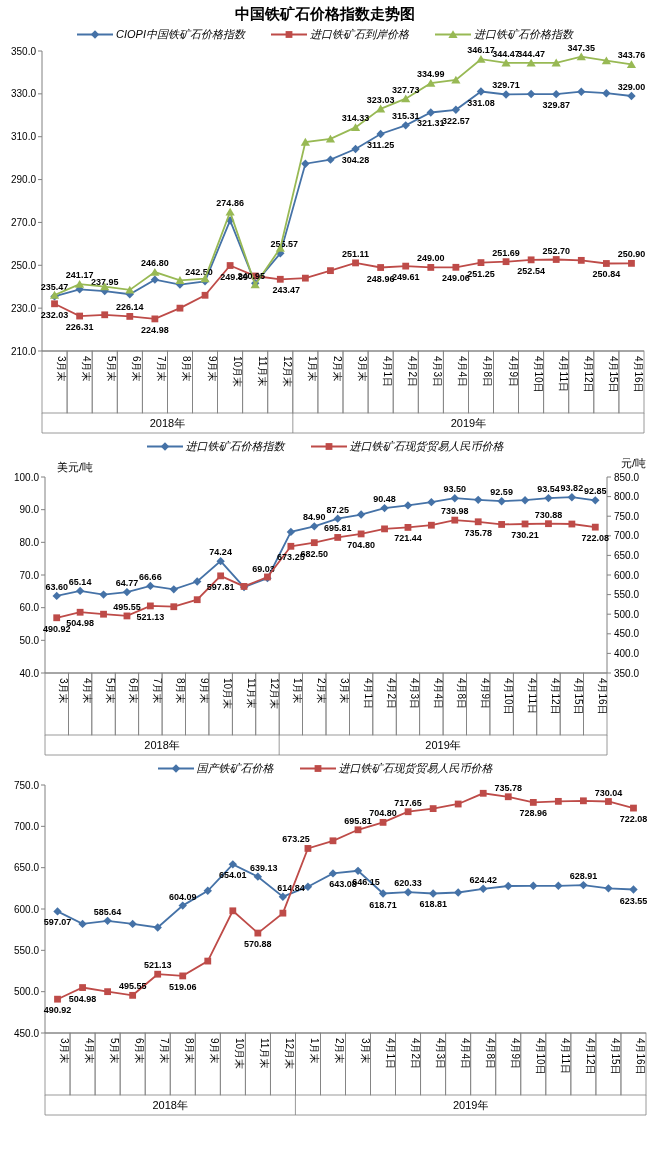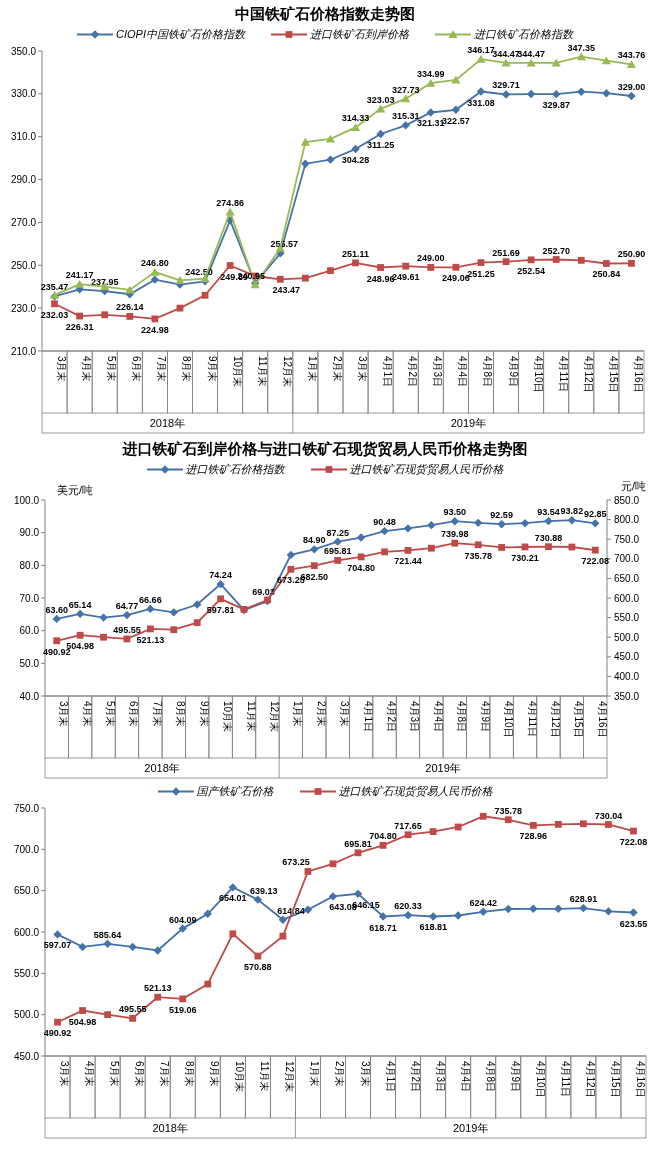--- a/index.html
+++ b/index.html
@@ -227,21 +227,20 @@
       <text x="430.79166666666663" y="34.164285714285654" font-size="9" font-weight="bold" text-anchor="middle" fill="#000000">334.99</text>
       <text x="480.9583333333333" y="10.207142857142799" font-size="9" font-weight="bold" text-anchor="middle" fill="#000000">346.17</text>
       <text x="506.04166666666663" y="13.849999999999909" font-size="9" font-weight="bold" text-anchor="middle" fill="#000000">344.47</text>
       <text x="531.125" y="13.849999999999909" font-size="9" font-weight="bold" text-anchor="middle" fill="#000000">344.47</text>
       <text x="581.2916666666666" y="7.678571428571388" font-size="9" font-weight="bold" text-anchor="middle" fill="#000000">347.35</text>
       <text x="631.4583333333333" y="15.371428571428567" font-size="9" font-weight="bold" text-anchor="middle" fill="#000000">343.76</text>
     </svg>
 </div>
 
 <div class="chart-block">
-  <div class="chart-title">进口铁矿石到岸价格与进口铁矿石现货贸易人民币价格走势图</div>
   <div class="legend" id="legend-1">
       <span class="legend-item">
         <svg width="36" height="11">
           <line x1="0" y1="5.5" x2="36" y2="5.5" stroke="#4572a7" stroke-width="1.8"></line>
           <path d="M18,1.2999999999999998 L22.2,5.5 L18,9.7 L13.8,5.5 Z" fill="#4572a7"></path>
         </svg>
         <span>进口铁矿石价格指数</span>
       </span>
       <span class="legend-item">
         <svg width="36" height="11">

